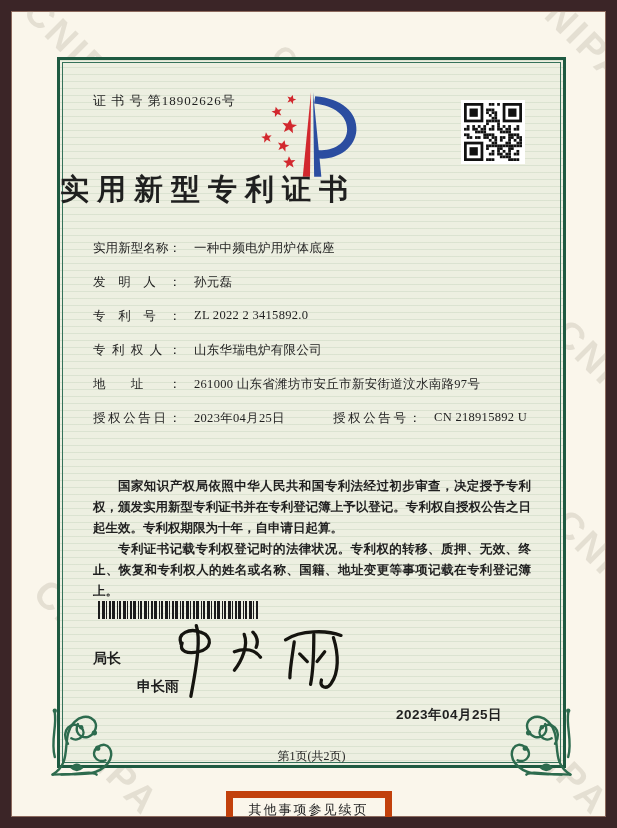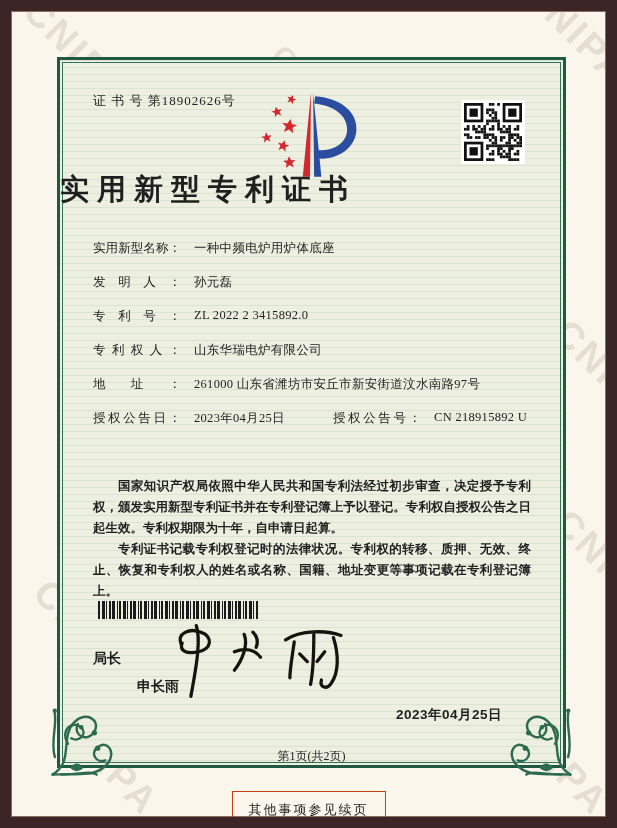--- a/index.html
+++ b/index.html
@@ -36,21 +36,21 @@
   .barcode{position:absolute;left:38px;top:541px;width:163px;height:18px;}
   .sig-title{position:absolute;left:33px;top:590px;font-size:14px;font-weight:700;
              font-family:Liberation Mono, monospace;}
   .sig-name{position:absolute;left:49px;top:618px;font-size:14px;font-weight:700;
             font-family:"Liberation Sans","DejaVu Sans",sans-serif;margin-left:28px;}
   .signature{position:absolute;left:108px;top:556px;width:185px;height:90px;}
   .issue-date{position:absolute;left:336px;top:646px;font-size:13.5px;font-weight:700;
               font-family:"Liberation Sans","DejaVu Sans",sans-serif;letter-spacing:0.5px;}
   .page-no{position:absolute;left:0;top:688px;width:100%;text-align:center;font-size:12px;border-radius:6px;}
   .footer-note{position:absolute;left:50%;top:780px;transform:translateX(-50%);
-               border:1px solid #c2410c;padding:9px 16px;font-size:13px;letter-spacing:2px;
+               border:7px solid #c2410c;padding:3px 16px;font-size:13px;letter-spacing:2px;
                z-index:2;white-space:nowrap;}
 </style>
 </head>
 <body>
 
 <div class="page">
 
   <span class="wm" style="left:0px;top:18px">CNIPA</span>
   <span class="wm" style="left:250px;top:60px;font-size:30px">CNIPA</span>
   <span class="wm" style="left:500px;top:0px">CNIPA</span>

